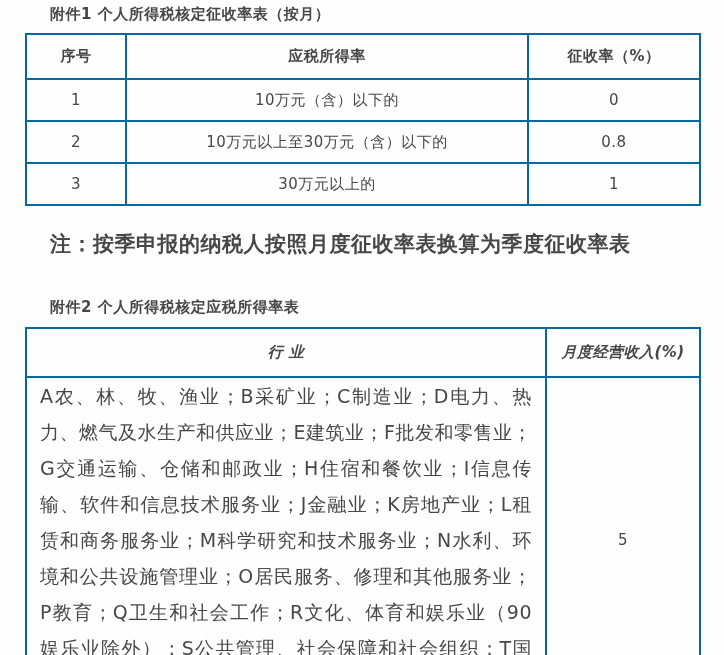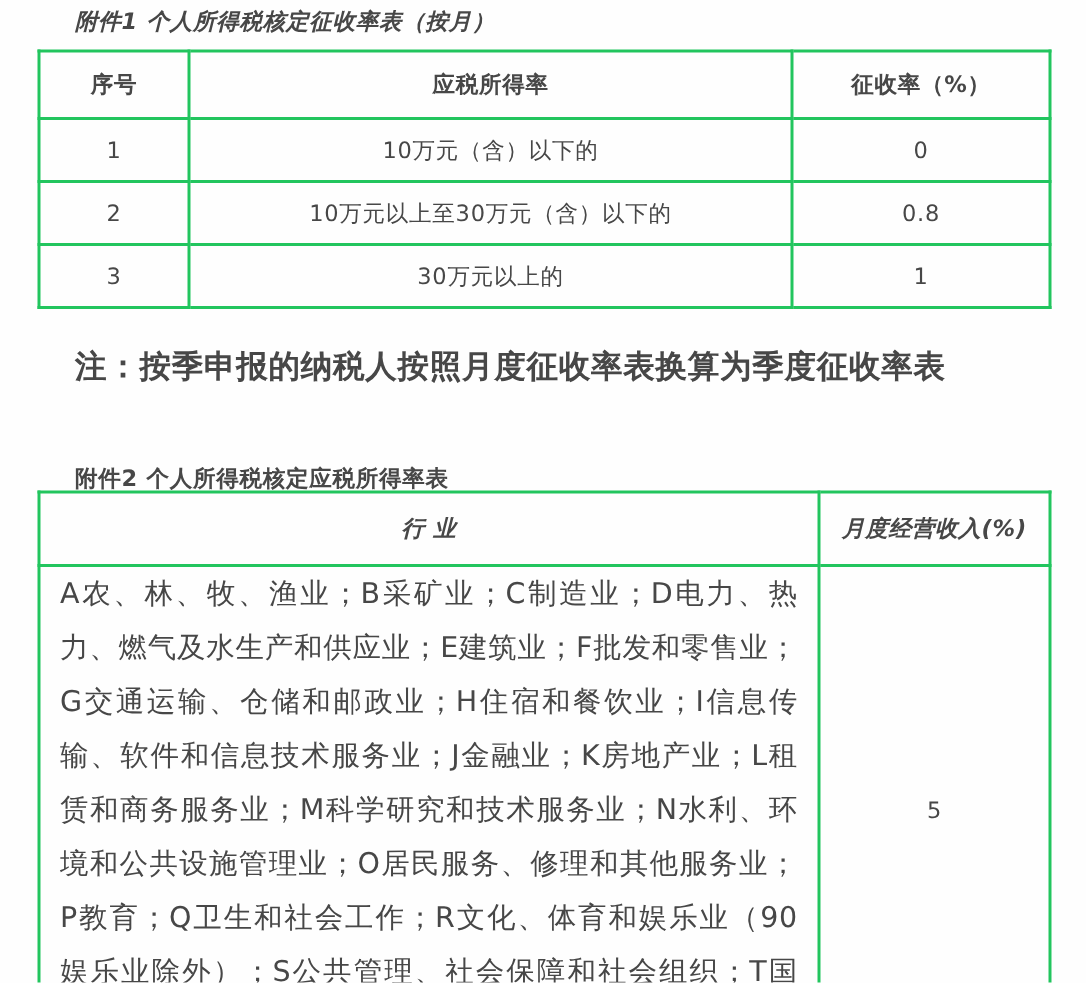--- a/index.html
+++ b/index.html
@@ -10,32 +10,32 @@
     color: #454545;
     overflow: hidden;
   }
   .page { position: relative; width: 724px; height: 655px; background: #fefefe; }
 
   .doc-title {
     position: absolute; left: 50px;
     font-size: 15px; font-weight: bold; color: #474747;
     letter-spacing: 0.5px; white-space: nowrap;
   }
-  #title1 { top: 5px; font-style: italic; }
+  #title1 { top: 5px; }
   #note-line { position: absolute; left: 50px; top: 230px;
     font-size: 21px; font-weight: bold; color: #474747; letter-spacing: 0.5px; white-space: nowrap; }
-  #title2 { top: 310px; }
+  #title2 { top: 298px; }
 
   table.grid {
     position: absolute; left: 25px;
     border-collapse: collapse;
     background: #fefefe;
     table-layout: fixed;
   }
-  table.grid, table.grid th, table.grid td { border: 2px solid #22c55e; }
+  table.grid, table.grid th, table.grid td { border: 2px solid #0369a1; }
   table.grid th, table.grid td {
     font-size: 15px; color: #474747;
     text-align: center; vertical-align: middle;
     padding: 0; letter-spacing: 0.5px;
   }
   table.grid th { font-weight: bold; }
 
   #table1 { top: 33px; width: 674px; }
   #table1 th { height: 43px; }
   #table1 td { height: 40px; }

